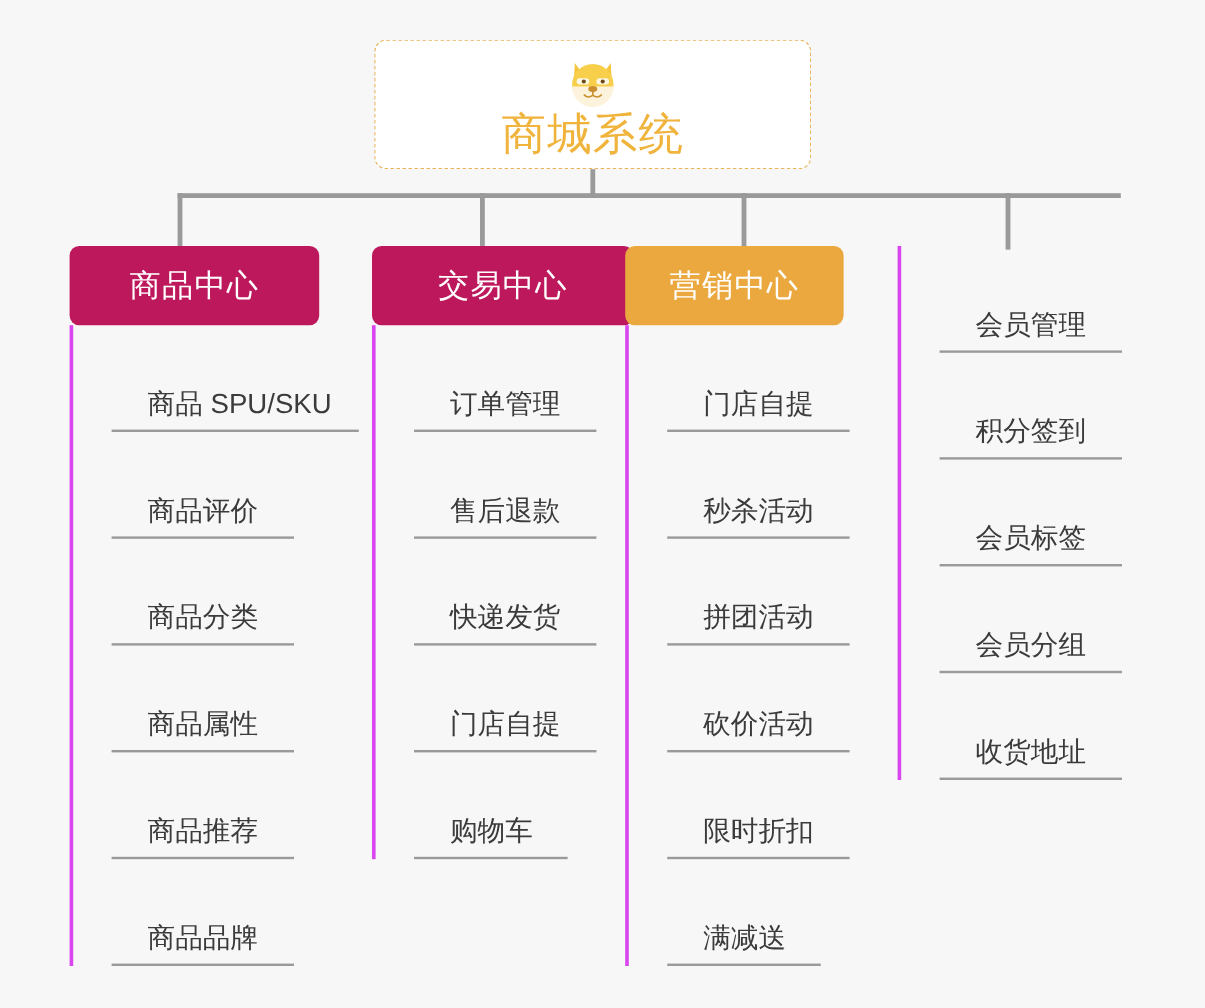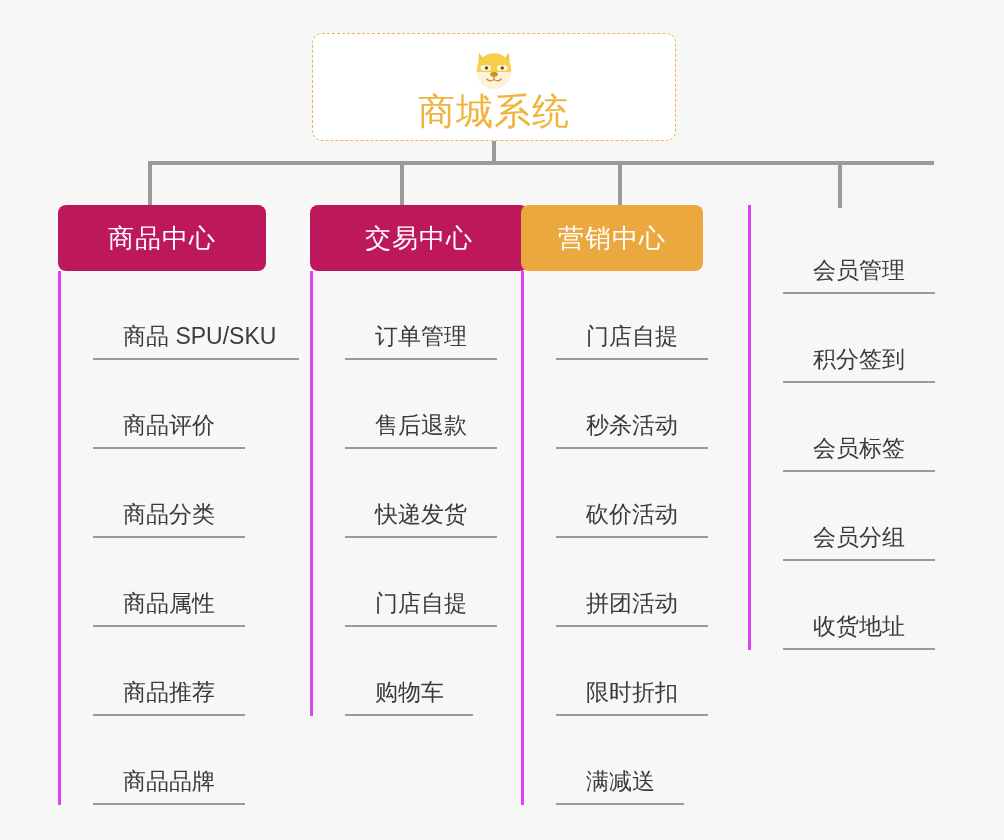--- a/index.html
+++ b/index.html
@@ -211,25 +211,25 @@
           <div class="leaf-item">
             <span class="leaf-rule" style="width: 152px;"></span>
             <span class="leaf-label">门店自提</span>
           </div>
           <div class="leaf-item">
             <span class="leaf-rule" style="width: 152px;"></span>
             <span class="leaf-label">秒杀活动</span>
           </div>
           <div class="leaf-item">
             <span class="leaf-rule" style="width: 152px;"></span>
+            <span class="leaf-label">拼团活动</span>
+          </div>
+          <div class="leaf-item">
+            <span class="leaf-rule" style="width: 152px;"></span>
             <span class="leaf-label">砍价活动</span>
-          </div>
-          <div class="leaf-item">
-            <span class="leaf-rule" style="width: 152px;"></span>
-            <span class="leaf-label">拼团活动</span>
           </div>
           <div class="leaf-item">
             <span class="leaf-rule" style="width: 152px;"></span>
             <span class="leaf-label">限时折扣</span>
           </div>
           <div class="leaf-item">
             <span class="leaf-rule" style="width: 128px;"></span>
             <span class="leaf-label">满减送</span>
           </div>
         </div>

